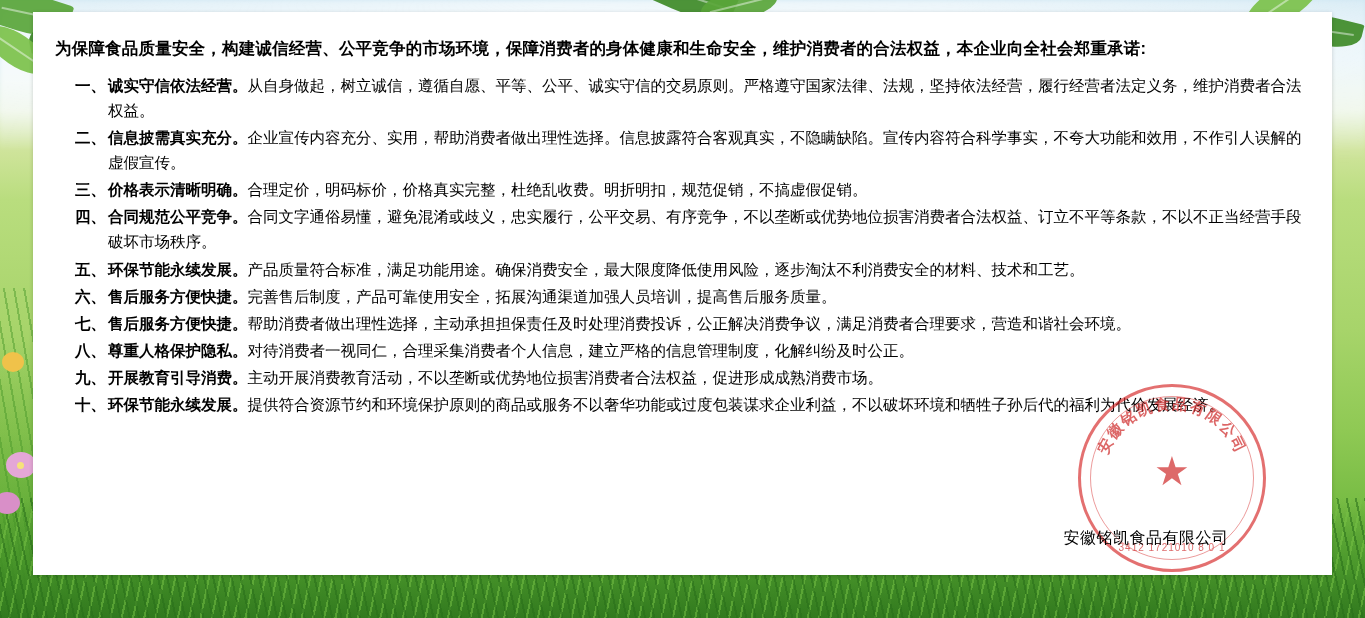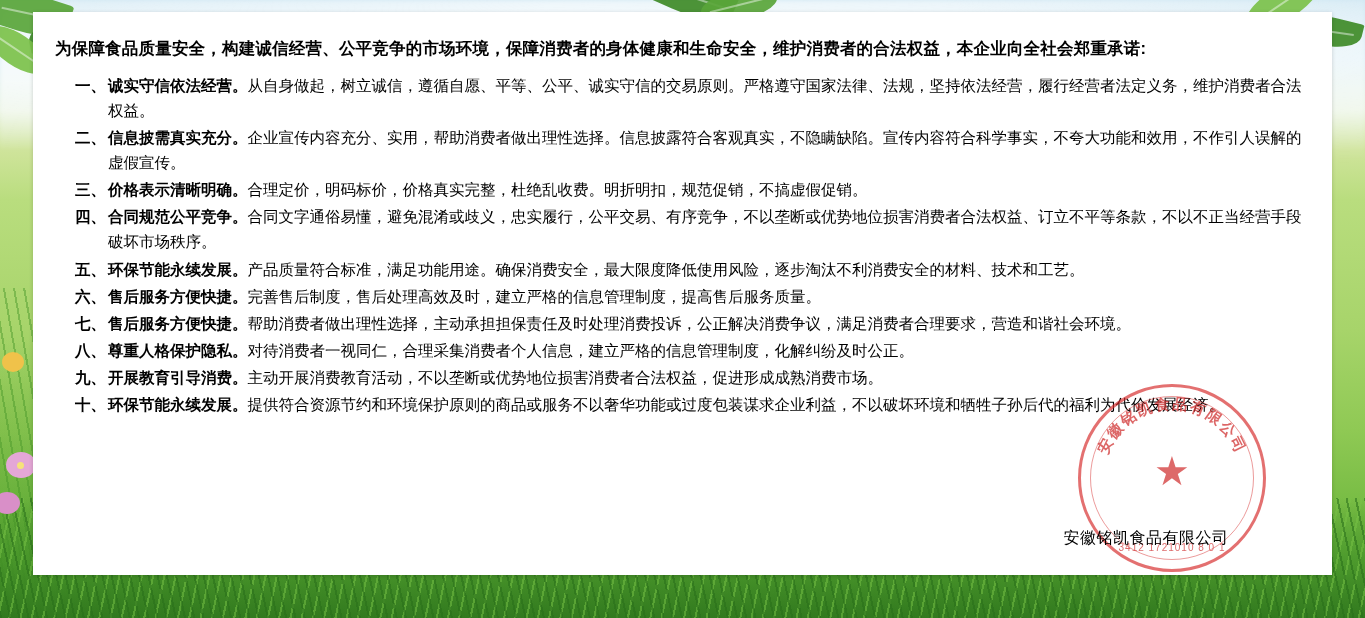--- a/index.html
+++ b/index.html
@@ -244,21 +244,21 @@
         <span class="clause-body"><span class="clause-head">合同规范公平竞争。</span><span class="clause-text">合同文字通俗易懂，避免混淆或歧义，忠实履行，公平交易、有序竞争，不以垄断或优势地位损害消费者合法权益、订立不平等条款，不以不正当经营手段破坏市场秩序。</span></span>
       </div>
 
       <div class="clause">
         <span class="clause-num">五、</span>
         <span class="clause-body"><span class="clause-head">环保节能永续发展。</span><span class="clause-text">产品质量符合标准，满足功能用途。确保消费安全，最大限度降低使用风险，逐步淘汰不利消费安全的材料、技术和工艺。</span></span>
       </div>
 
       <div class="clause">
         <span class="clause-num">六、</span>
-        <span class="clause-body"><span class="clause-head">售后服务方便快捷。</span><span class="clause-text">完善售后制度，售后处理高效及时，建立严格的信息管理制度，提高售后服务质量。</span></span>
+        <span class="clause-body"><span class="clause-head">售后服务方便快捷。</span><span class="clause-text">完善售后制度，产品可靠使用安全，拓展沟通渠道加强人员培训，提高售后服务质量。</span></span>
       </div>
 
       <div class="clause">
         <span class="clause-num">七、</span>
         <span class="clause-body"><span class="clause-head">售后服务方便快捷。</span><span class="clause-text">帮助消费者做出理性选择，主动承担担保责任及时处理消费投诉，公正解决消费争议，满足消费者合理要求，营造和谐社会环境。</span></span>
       </div>
 
       <div class="clause">
         <span class="clause-num">八、</span>
         <span class="clause-body"><span class="clause-head">尊重人格保护隐私。</span><span class="clause-text">对待消费者一视同仁，合理采集消费者个人信息，建立严格的信息管理制度，化解纠纷及时公正。</span></span>

